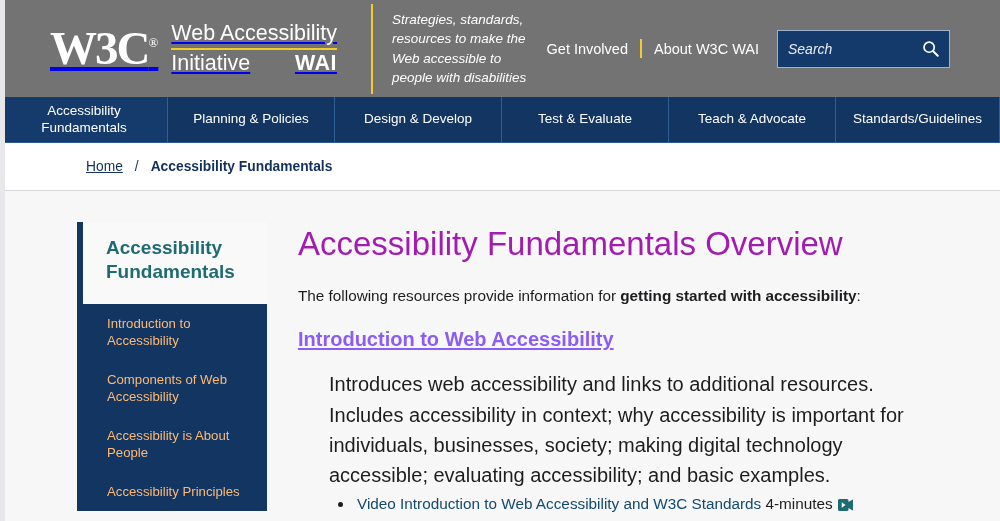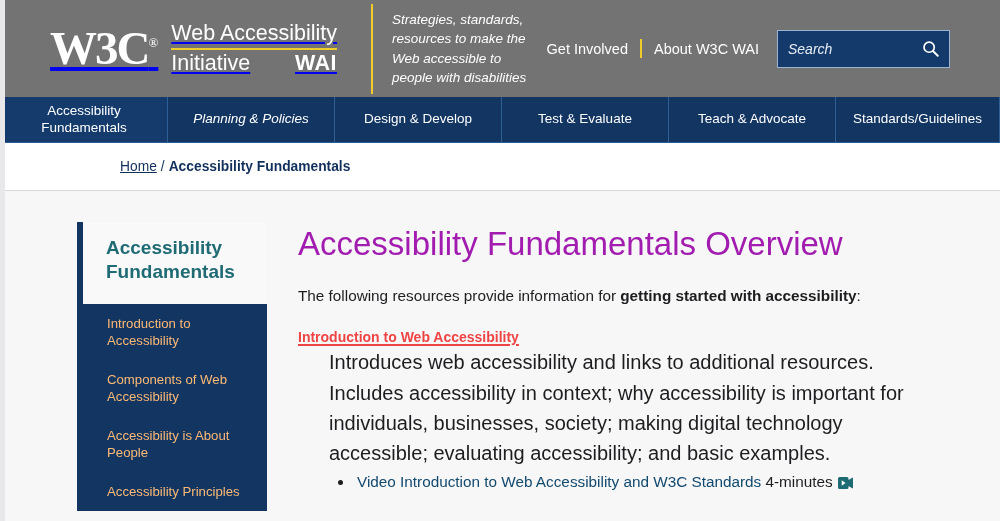--- a/index.html
+++ b/index.html
@@ -182,36 +182,37 @@
     padding: 0 12px;
     border-right: 1px solid #2f6095;
     cursor: pointer;
     text-decoration: none;
     white-space: normal;
   }
   .nav-item:first-child { border-left: 1px solid #2f6095; }
   .nav-item.active { background: #143b6c; }
 
   .nav-0 { width: 168px; }
-  .nav-1 { width: 167px; font-style: italic; }
+  .nav-1 { width: 167px; }
   .nav-2 { width: 167px; }
   .nav-3 { width: 167px; }
   .nav-4 { width: 167px; }
   .nav-5 { width: 164px; }
 
   
   .breadcrumb-bar {
     height: 48px;
     background: #ffffff;
     border-bottom: 1px solid #d8d8dc;
     display: flex;
     align-items: center;
-    padding-left: 120px;
+    padding-left: 86px;
     font-size: 13.8px;
     color: #12305c;
+    gap: 8px;
   }
   .crumb-home {
     color: #12305c;
     text-decoration: underline;
     cursor: pointer;
   }
   .crumb-sep { margin: 0 4px; color: #12305c; }
   .crumb-current { font-weight: 700; color: #12305c; }
 
   
@@ -279,28 +280,28 @@
   .intro-p {
     color: #1d1d1f;
     font-size: 15.3px;
     line-height: 1.5;
     margin-bottom: 20px;
   }
   .intro-p b { font-weight: 700; }
 
   .res-link {
     display: inline-block;
-    color: #ef4444;
-    font-size: 14px;
+    color: #8b5cf6;
+    font-size: 20px;
     font-weight: 700;
     text-decoration: underline;
     text-decoration-thickness: 2px;
     text-underline-offset: 2px;
     cursor: pointer;
-    margin-bottom: 2px;
+    margin-bottom: 18px;
   }
 
   .res-desc {
     color: #1d1d1f;
     font-size: 20px;
     line-height: 1.52;
     padding-left: 31px;
     margin-bottom: 2px;
   }
 

